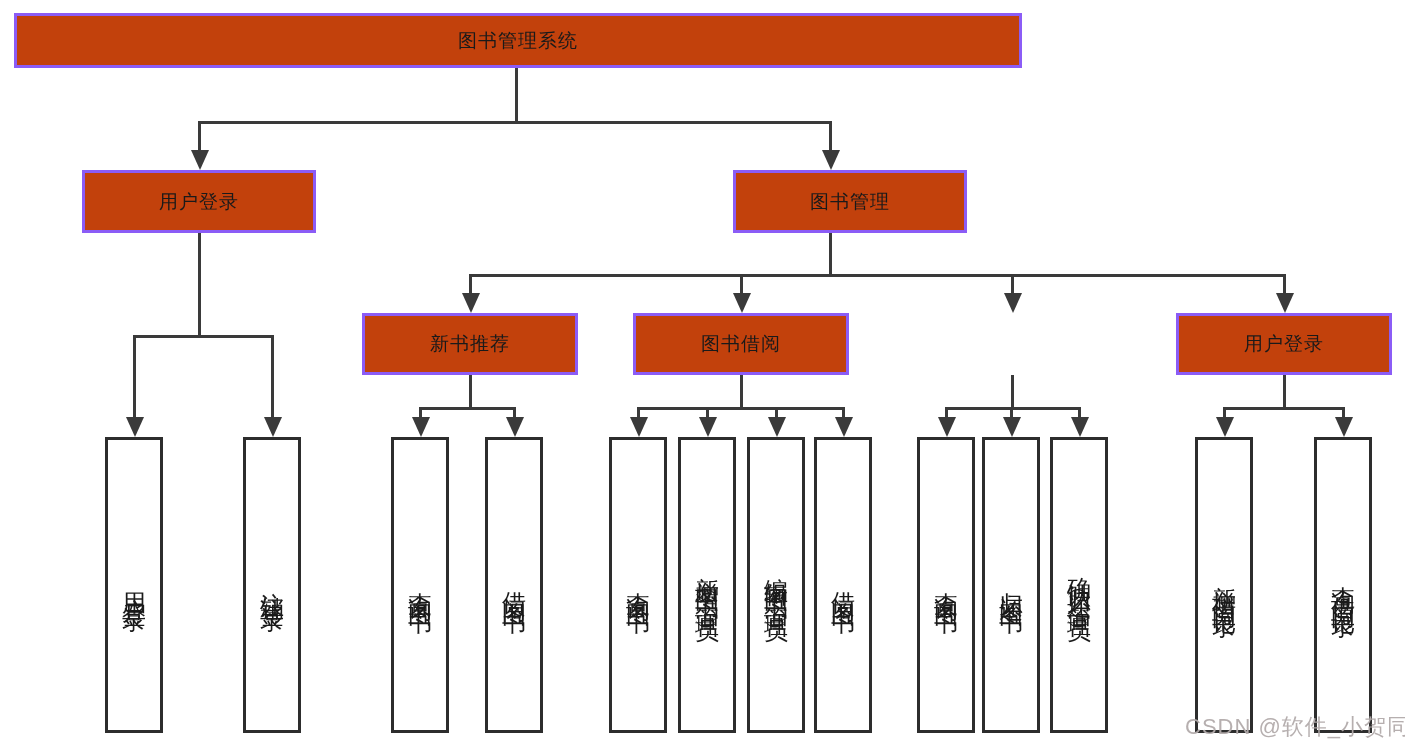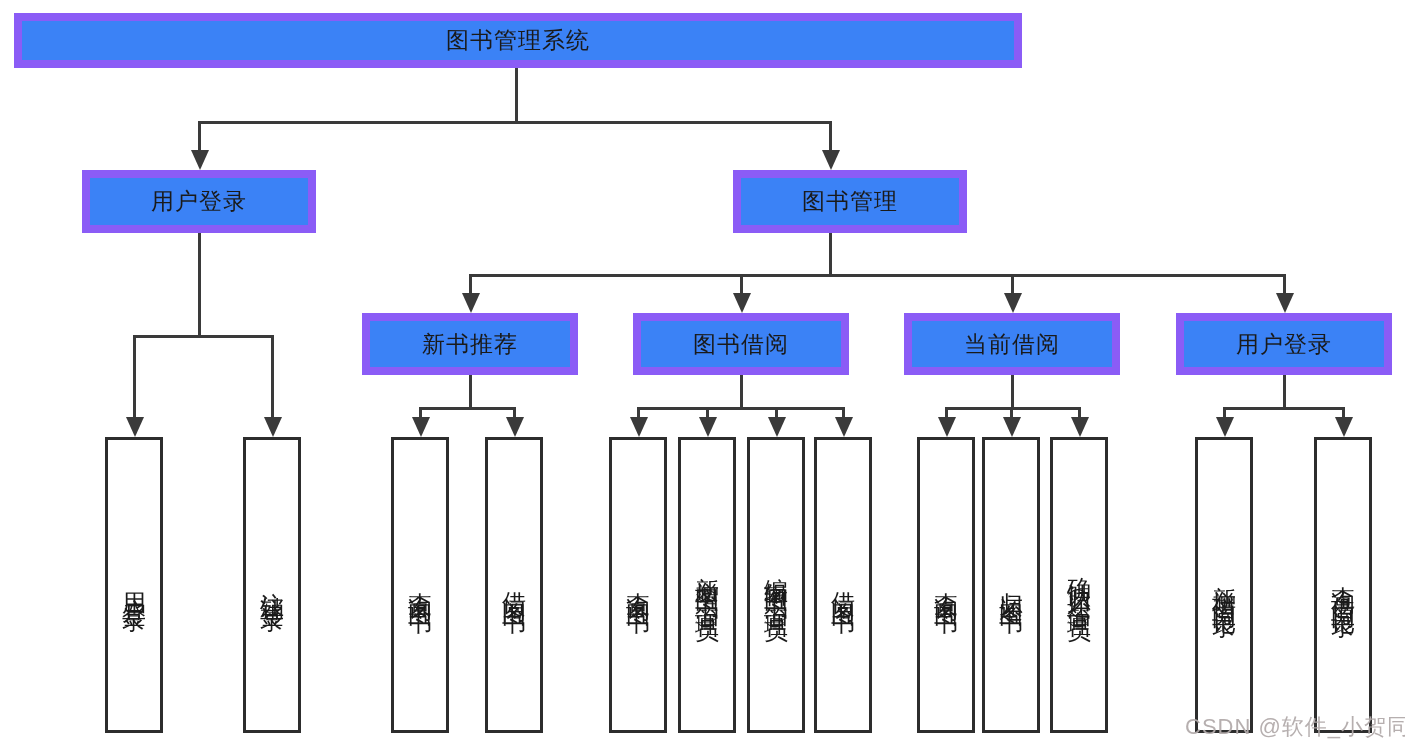--- a/index.html
+++ b/index.html
@@ -12,26 +12,26 @@
     position: relative;
     width: 1405px;
     height: 747px;
     background: #ffffff;
     overflow: hidden;
   }
   
   .hbox {
     position: absolute;
     box-sizing: border-box;
-    border: 8px solid #8b5cf6;
-    background: #3b82f6;
+    border: 3px solid #8b5cf6;
+    background: #c2410c;
     display: flex;
     align-items: center;
     justify-content: center;
-    font-size: 23px;
+    font-size: 19px;
     color: #1a1a1a;
     letter-spacing: 1px;
     z-index: 2;
   }
   .vbox {
     position: absolute;
     box-sizing: border-box;
     border: 3px solid #2d2d2d;
     background: #ffffff;
     width: 58px;
@@ -99,23 +99,20 @@
   <div class="hbox" style="left:713px; top:170px; width:234px; height:63px;margin-left:20px;">
     <span>图书管理</span>
   </div>
 
   <div class="hbox" style="left:362px; top:313px; width:216px; height:62px;">
     <span>新书推荐</span>
   </div>
   <div class="hbox" style="left:633px; top:313px; width:216px; height:62px;text-align:right;">
     <span>图书借阅</span>
   </div>
-  <div class="hbox" style="left:904px; top:313px; width:216px; height:62px;">
-    <span>当前借阅</span>
-  </div>
   <div class="hbox" style="left:1176px; top:313px; width:216px; height:62px;">
     <span>用户登录</span>
   </div>
 
   <div class="vbox" style="left:105px;">
     <span class="vtext">用户登录</span>
   </div>
   <div class="vbox" style="left:243px;">
     <span class="vtext">注销登录</span>
   </div>

